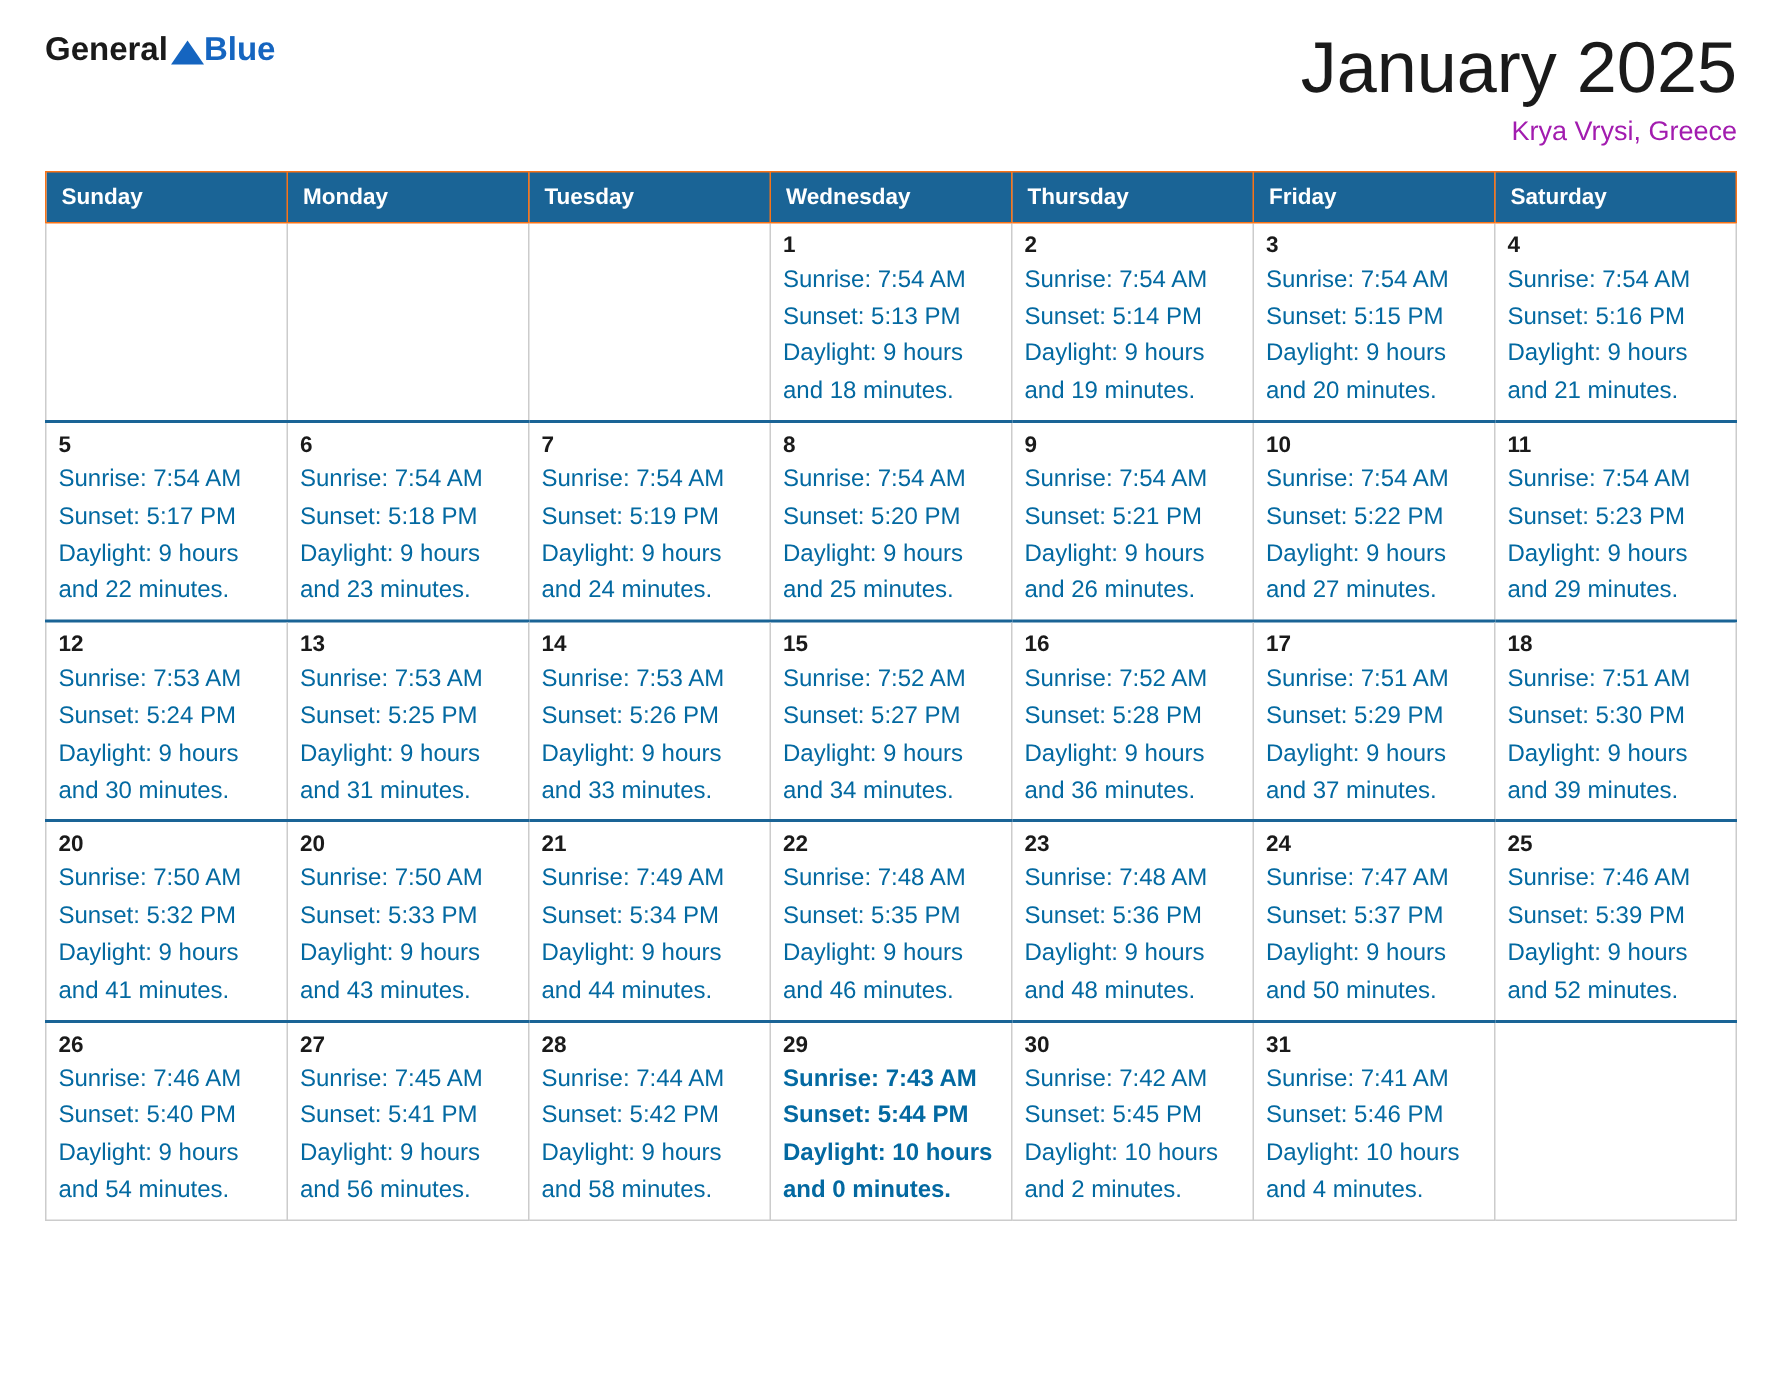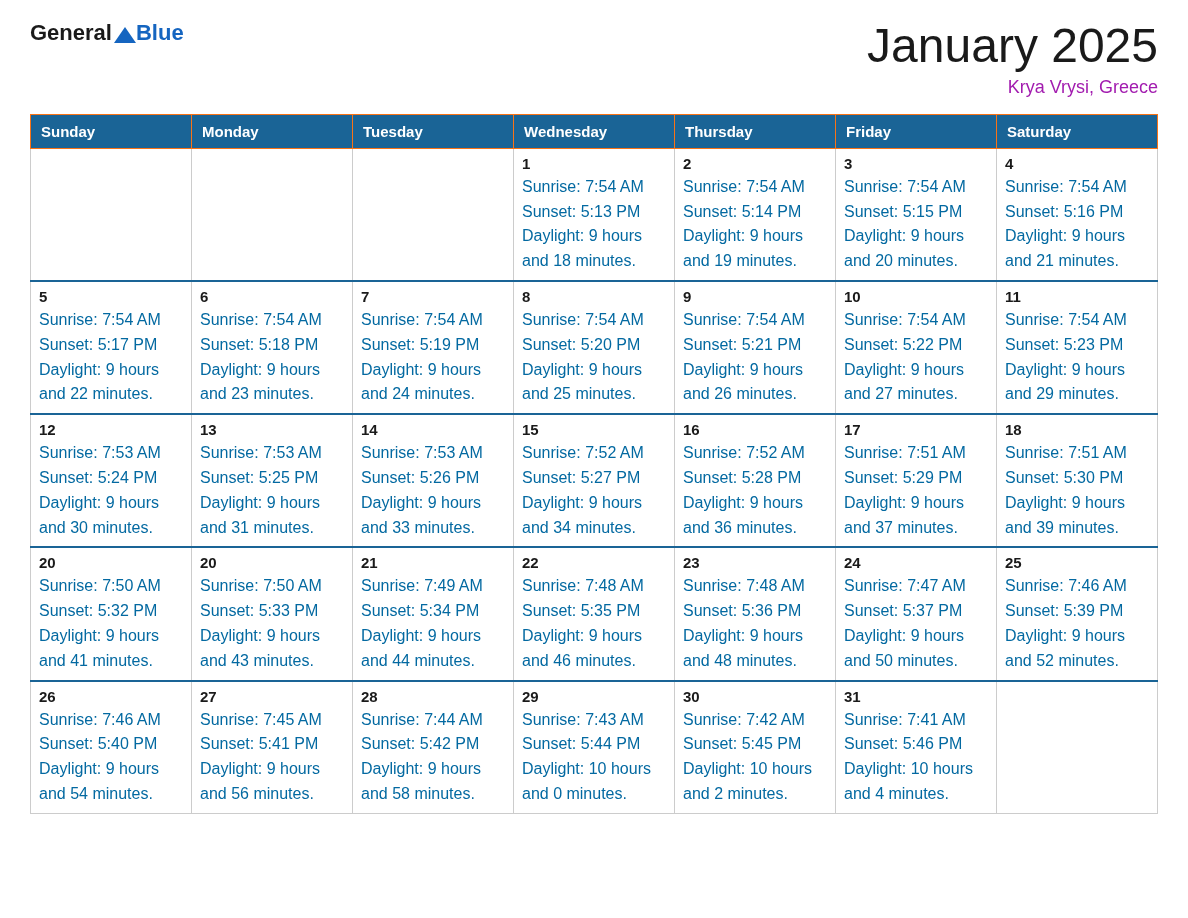--- a/index.html
+++ b/index.html
@@ -343,21 +343,21 @@
         </td>
         <td>
           <span class="day-number">28</span>
           <div class="day-info" style="white-space: pre-line;">Sunrise: 7:44 AM
 Sunset: 5:42 PM
 Daylight: 9 hours
 and 58 minutes.</div>
         </td>
         <td>
           <span class="day-number">29</span>
-          <div class="day-info" style="white-space: pre-line;">Sunrise: 7:43 AM
+          <div class="day-info" style="white-space: pre-line; font-weight: bold;">Sunrise: 7:43 AM
 Sunset: 5:44 PM
 Daylight: 10 hours
 and 0 minutes.</div>
         </td>
         <td>
           <span class="day-number">30</span>
           <div class="day-info" style="white-space: pre-line;">Sunrise: 7:42 AM
 Sunset: 5:45 PM
 Daylight: 10 hours
 and 2 minutes.</div>

